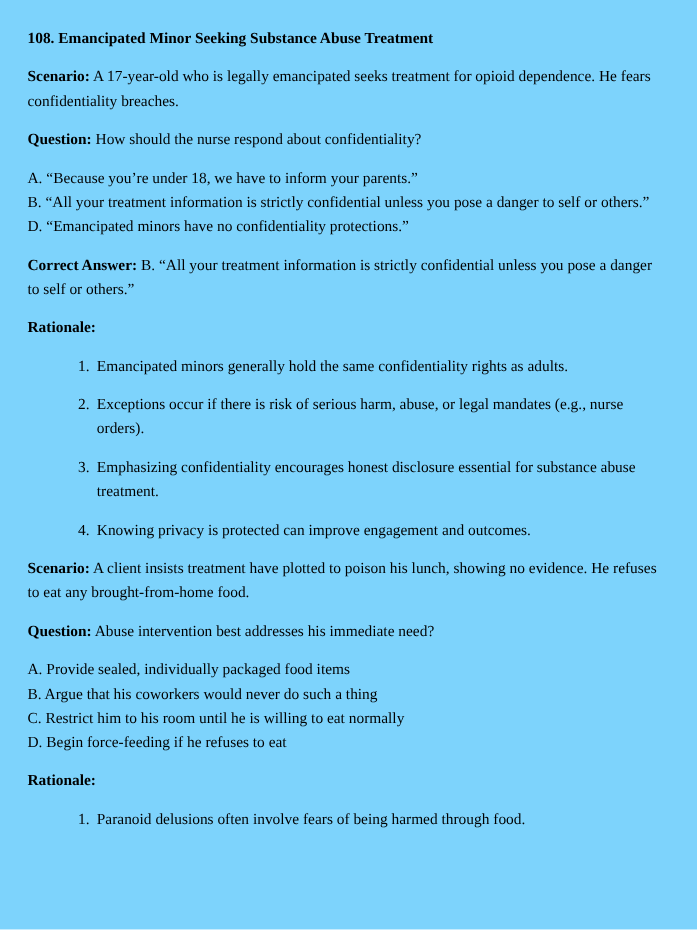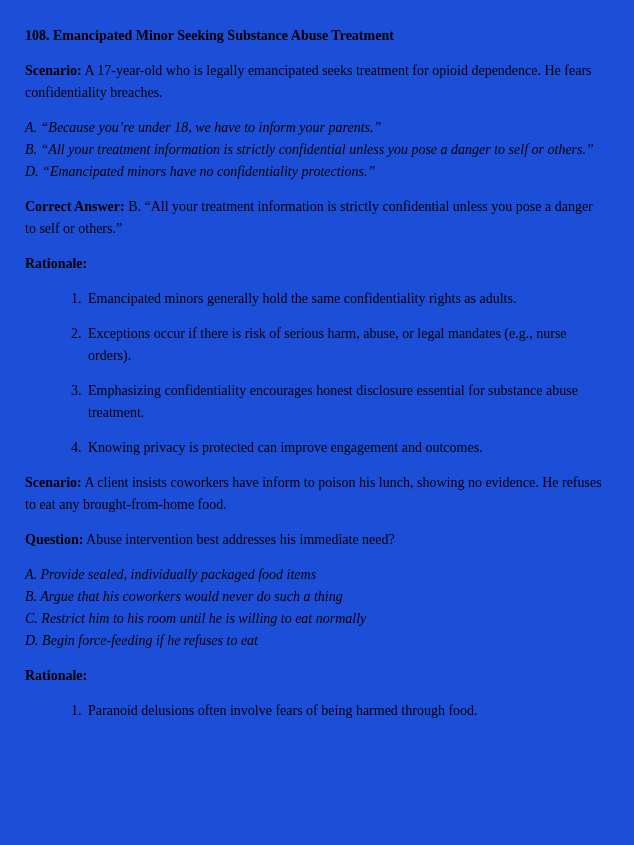--- a/index.html
+++ b/index.html
@@ -6,21 +6,21 @@
     margin: 0;
     padding: 0;
     background: #ffffff;
   }
   .page {
     position: relative;
     width: 634px;
     height: 845px;
     box-sizing: border-box;
     padding: 25px 25px 0 25px;
-    background: #1d4ed8;
+    background: #7dd3fc;
     color: #000000;
     font-family: "Liberation Serif", "DejaVu Serif", serif;
     font-size: 14px;
     line-height: 22px;
     overflow: hidden;
   }
   .content {
     width: 578px;
   }
   .q-heading {
@@ -32,21 +32,20 @@
     margin: 0 0 13px 0;
   }
   .para strong {
     font-weight: bold;
   }
   .options {
     margin: 0 0 13px 0;
   }
   .option-line {
     margin: 0;
-    font-style: italic;
   }
   ol.rationale-list {
     margin: 0 0 13px 0;
     padding: 0 0 0 60px;
   }
   ol.rationale-list li {
     margin: 0 0 13px 0;
     padding-left: 3px;
   }
 </style>
@@ -54,20 +53,21 @@
 <body>
 
 <div class="page">
   <div class="content">
 
     <section>
       <h2 class="q-heading">108. Emancipated Minor Seeking Substance Abuse Treatment</h2>
 
       <p class="para"><strong>Scenario:</strong><span> A 17-year-old who is legally emancipated seeks treatment for opioid dependence. He fears confidentiality breaches.</span></p>
 
+      <p class="para"><strong>Question:</strong><span> How should the nurse respond about confidentiality?</span></p>
 
       <div class="options">
         <div class="option-line">A. “Because you’re under 18, we have to inform your parents.”</div>
         <div class="option-line">B. “All your treatment information is strictly confidential unless you pose a danger to self or others.”</div>
         <div class="option-line">D. “Emancipated minors have no confidentiality protections.”</div>
       </div>
 
       <p class="para"><strong>Correct Answer:</strong><span> B. “All your treatment information is strictly confidential unless you pose a danger to self or others.”</span></p>
 
       <p class="para"><strong>Rationale:</strong></p>
@@ -75,21 +75,21 @@
       <ol class="rationale-list">
         <li>Emancipated minors generally hold the same confidentiality rights as adults.</li>
         <li>Exceptions occur if there is risk of serious harm, abuse, or legal mandates (e.g., nurse orders).</li>
         <li>Emphasizing confidentiality encourages honest disclosure essential for substance abuse treatment.</li>
         <li>Knowing privacy is protected can improve engagement and outcomes.</li>
       </ol>
     </section>
 
     <section>
 
-      <p class="para"><strong>Scenario:</strong><span> A client insists coworkers have inform to poison his lunch, showing no evidence. He refuses to eat any brought-from-home food.</span></p>
+      <p class="para"><strong>Scenario:</strong><span> A client insists treatment have plotted to poison his lunch, showing no evidence. He refuses to eat any brought-from-home food.</span></p>
 
       <p class="para"><strong>Question:</strong><span> Abuse intervention best addresses his immediate need?</span></p>
 
       <div class="options">
         <div class="option-line">A. Provide sealed, individually packaged food items</div>
         <div class="option-line">B. Argue that his coworkers would never do such a thing</div>
         <div class="option-line">C. Restrict him to his room until he is willing to eat normally</div>
         <div class="option-line">D. Begin force-feeding if he refuses to eat</div>
       </div>
 

